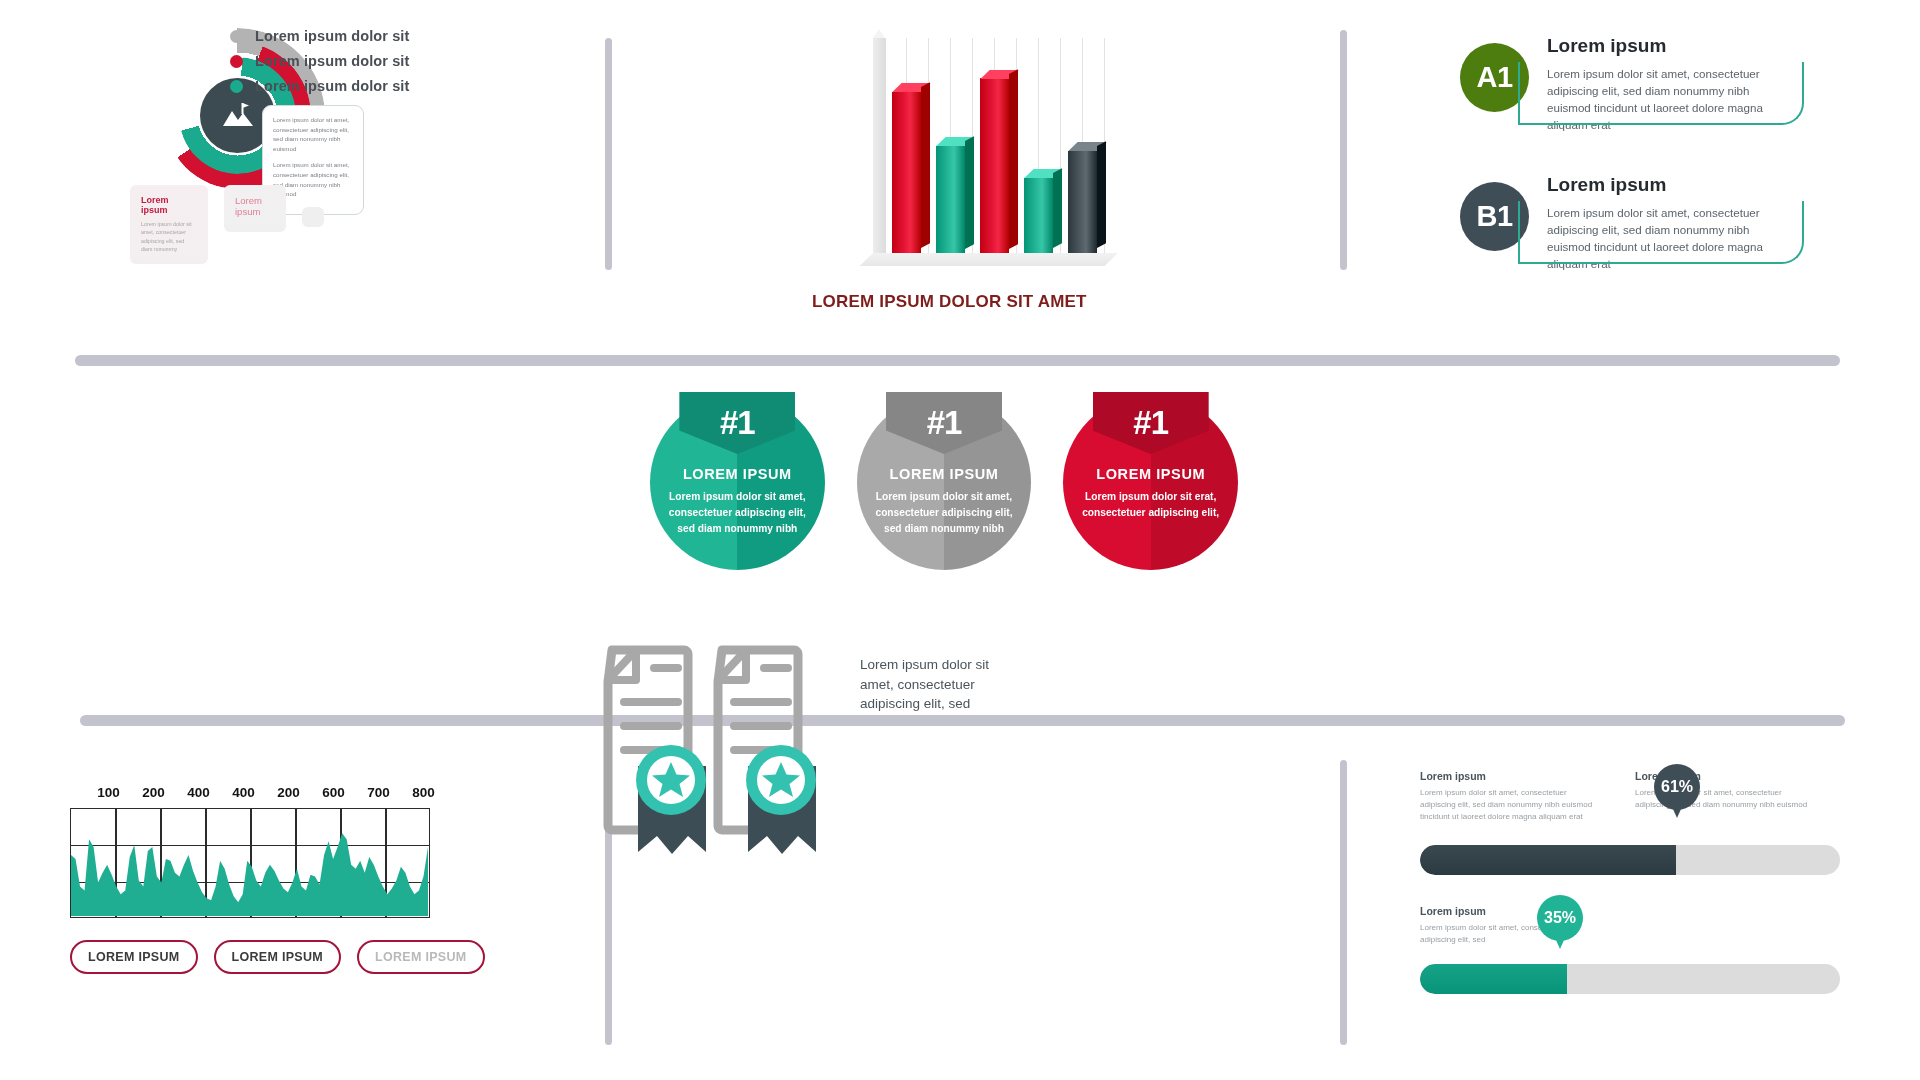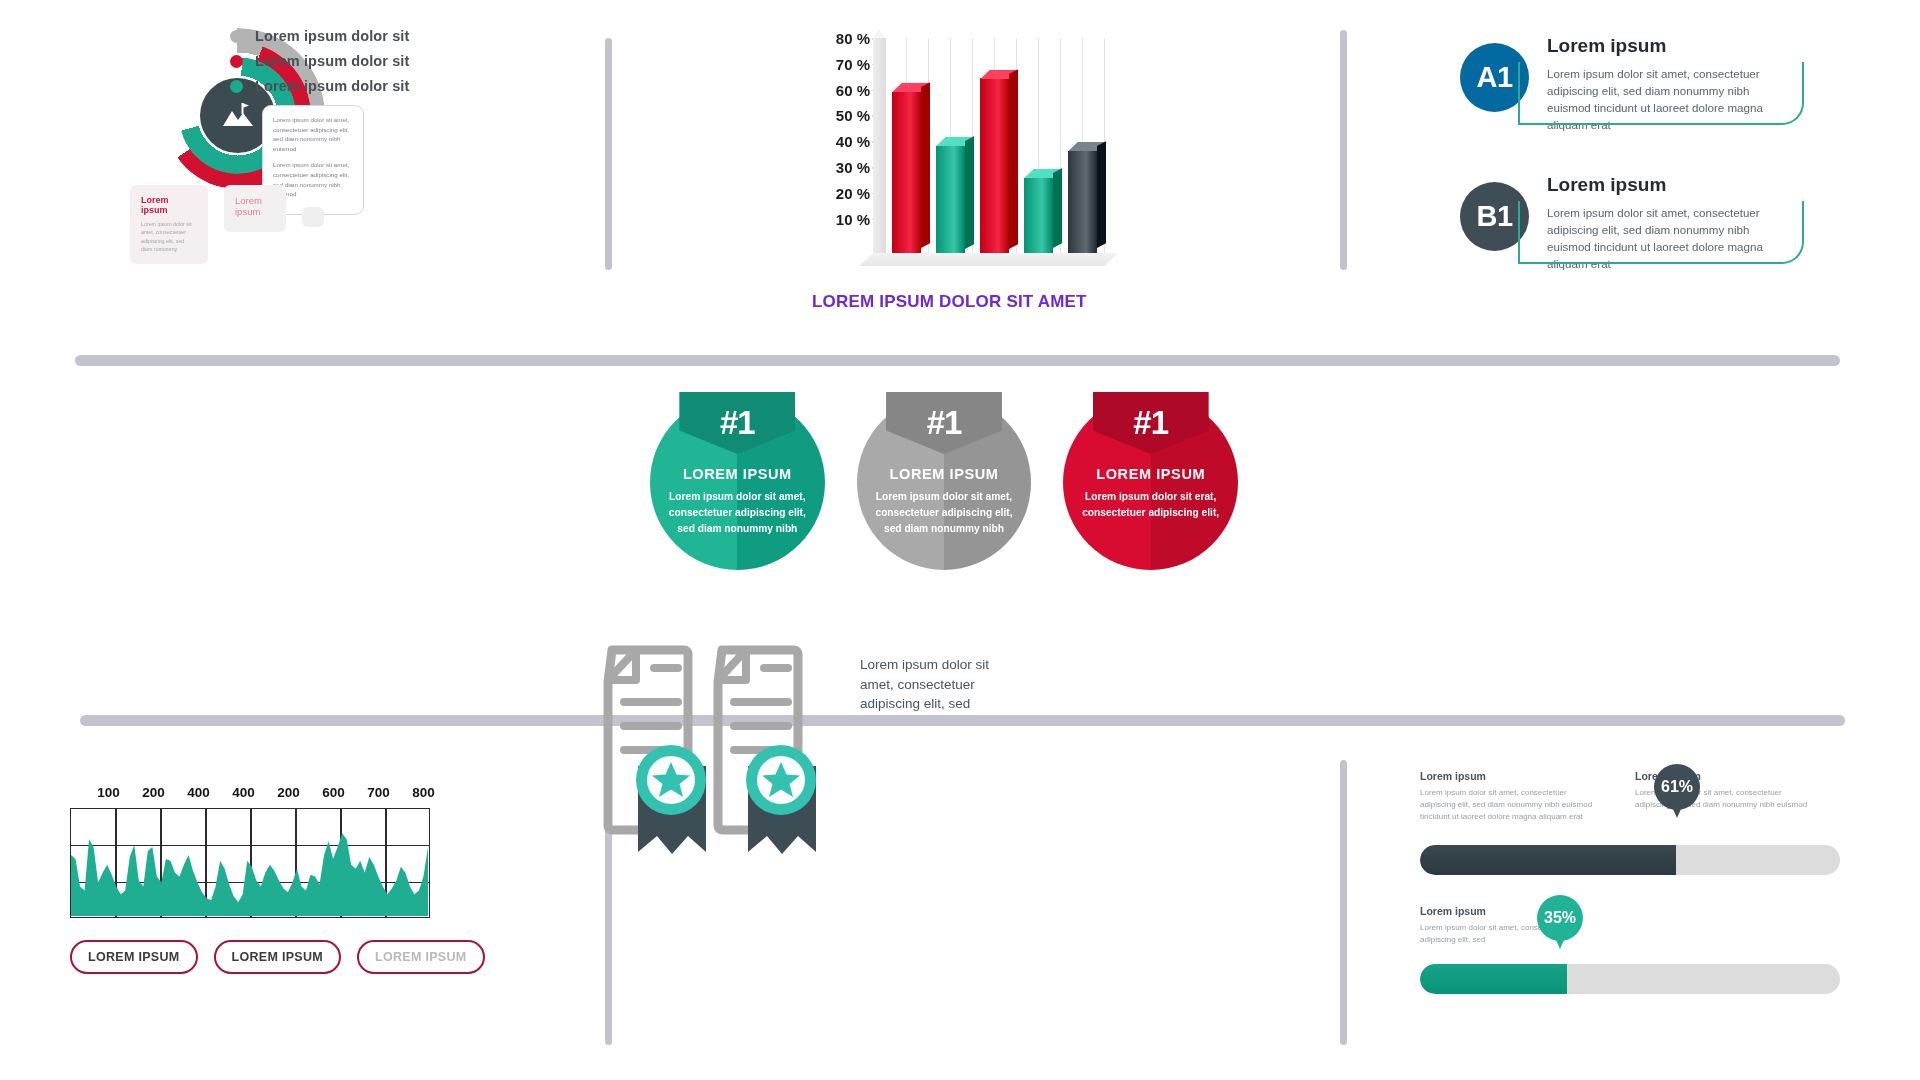--- a/index.html
+++ b/index.html
@@ -102,21 +102,21 @@
   .bar-top {
     position: absolute; width: 29px; height: 9px; left: 5px; top: -8.5px;
     transform: skewX(-46deg);
   }
   .bar-side {
     position: absolute; right: -9px; bottom: 4.5px; width: 9px; height: 100%;
     transform: skewY(-28deg); transform-origin: left bottom;
   }
   .bar-title {
     position: absolute; left: 12px; top: 262px; width: 320px;
-    font-size: 17px; font-weight: bold; color: #6d28d9; letter-spacing: .2px;
+    font-size: 17px; font-weight: bold; color: #7f1d1d; letter-spacing: .2px;
   }
 
   
   #ab-panel { position: absolute; left: 1460px; top: 35px; width: 400px; height: 235px; }
   .ab-block { position: relative; margin-bottom: 27px; }
   .ab-circle {
     position: absolute; left: 0; top: 8px; width: 69px; height: 69px;
     border-radius: 50%; background: #3f4e56; color: #fff;
     display: flex; align-items: center; justify-content: center;
     font-size: 29px; font-weight: bold; letter-spacing: -.5px;
@@ -249,30 +249,20 @@
       <div class="minicard mc-b">
         <div class="mc-title faded">Lorem ipsum</div>
       </div>
       <div class="minicard mc-c"></div>
     </div>
   </div>
 
   <div class="vdiv" style="left:605px; top:38px; height:232px;"></div>
 
   <div id="bar-panel">
-    <div class="bar-axis" id="bar-axis">
-        <div class="bar-tick">80 %</div>
-        <div class="bar-tick">70 %</div>
-        <div class="bar-tick">60 %</div>
-        <div class="bar-tick">50 %</div>
-        <div class="bar-tick">40 %</div>
-        <div class="bar-tick">30 %</div>
-        <div class="bar-tick">20 %</div>
-        <div class="bar-tick">10 %</div>
-      </div>
     <div class="bar-wall"></div>
     <div class="bar-floor"></div>
     <div class="bars" id="bars">
         <div class="gline" style="left: 18px;"></div>
         <div class="gline" style="left: 40px;"></div>
         <div class="gline" style="left: 62px;"></div>
         <div class="gline" style="left: 84px;"></div>
         <div class="gline" style="left: 106px;"></div>
         <div class="gline" style="left: 128px;"></div>
         <div class="gline" style="left: 150px;"></div>
@@ -305,21 +295,21 @@
           <div class="bar-side" style="background:rgb(8,19,26)"></div>
         </div>
       </div>
     <div class="bar-title">LOREM IPSUM DOLOR SIT AMET</div>
   </div>
 
   <div class="vdiv" style="left:1340px; top:30px; height:240px;"></div>
 
   <div id="ab-panel">
     <div class="ab-block" style="height:112px;">
-      <div class="ab-circle" style="background: #0369a1;">A1</div>
+      <div class="ab-circle" style="background: #4d7c0f;">A1</div>
       <div class="ab-text">
         <div class="ab-title">Lorem ipsum</div>
         <div class="ab-body">Lorem ipsum dolor sit amet, consectetuer adipiscing elit, sed diam nonummy nibh euismod tincidunt ut laoreet dolore magna aliquam erat</div>
       </div>
       <div class="ab-frame" style="top: 27px; border-color: rgb(44, 171, 146);"></div>
     </div>
     <div class="ab-block" style="height:112px;">
       <div class="ab-circle" style="background: rgb(63, 78, 86);">B1</div>
       <div class="ab-text">
         <div class="ab-title">Lorem ipsum</div>

